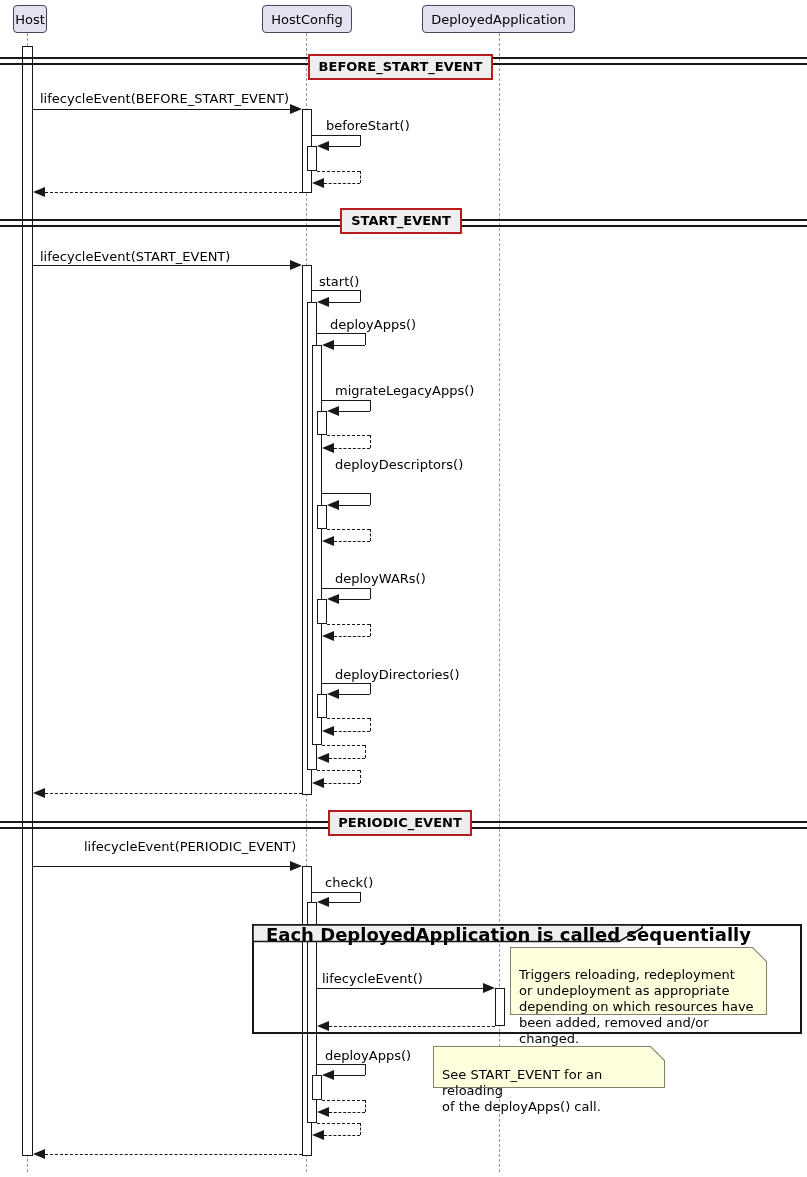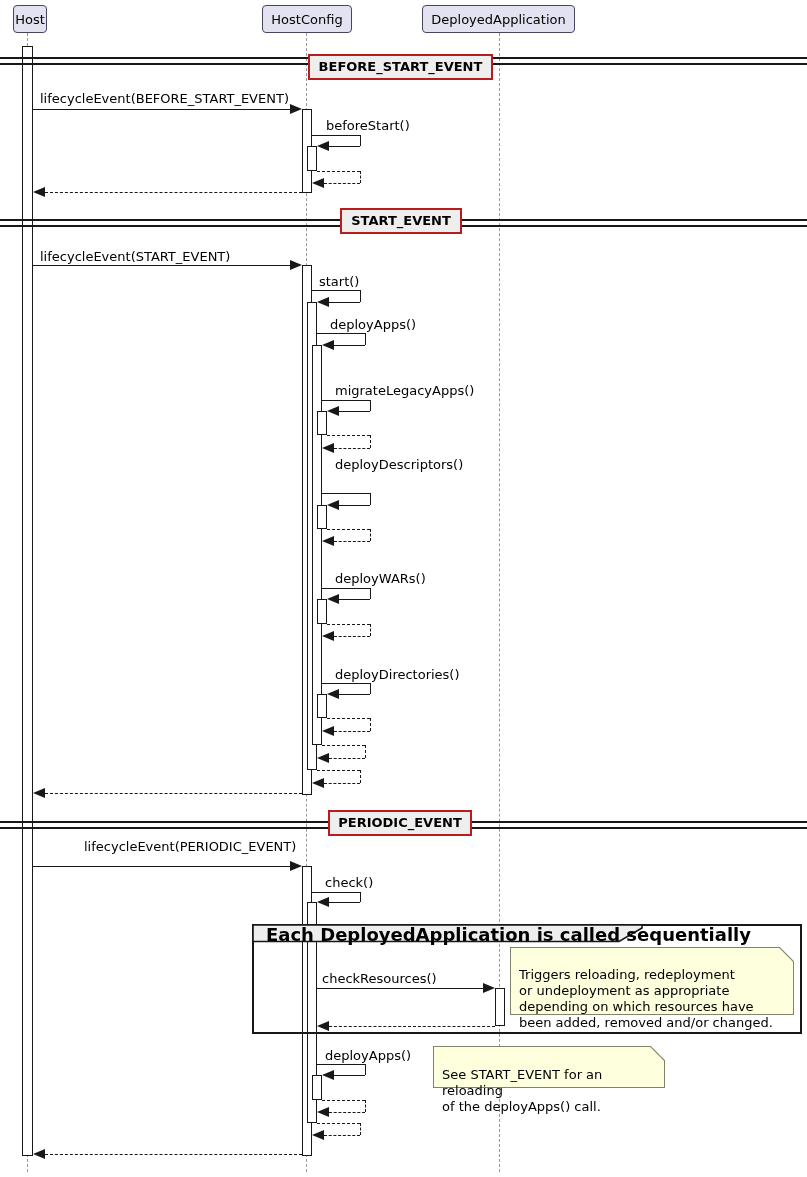--- a/index.html
+++ b/index.html
@@ -169,28 +169,28 @@
   <div class="hl" style="left:329px;top:902px;width:31px;"></div>
   <div class="ar l" style="left:317px;top:897px;"></div>
   <div class="bar" style="left:307px;top:902px;height:221px;"></div>
 
   <div class="gbox" style="left:252px;top:924px;width:550px;height:110px;"></div>
   <svg class="fold" width="392" height="19" style="left:auto;right:auto;position:absolute;top:924px;left:252px;z-index:5;">
     <path d="M1,1 H390 V4 L367,17.5 H1 Z" fill="#EEEEEE" stroke="#181818" stroke-width="1.6"></path>
   </svg>
   <div class="glabel" style="left:266px;top:926px;">Each DeployedApplication is called sequentially</div>
 
-  <div class="lbl" style="left:322px;top:972px;">checkResources()</div>
+  <div class="lbl" style="left:322px;top:972px;">lifecycleEvent()</div>
   <div class="hl" style="left:317px;top:988px;width:166px;"></div>
   <div class="ar r" style="left:483px;top:983px;"></div>
   <div class="bar" style="left:495px;top:988px;height:38px;"></div>
   <div class="hl d" style="left:329px;top:1026px;width:166px;"></div>
   <div class="ar l" style="left:317px;top:1021px;"></div>
 
-  <div class="note" style="left:510px;top:947px;width:284px;height:68px;">
+  <div class="note" style="left:510px;top:947px;width:257px;height:68px;">
     <span>Triggers reloading, redeployment
 or undeployment as appropriate
 depending on which resources have
 been added, removed and/or changed.</span>
     <svg class="fold" width="15" height="15">
       <path d="M0,0 L15,15 L15,0 Z" fill="#ffffff"></path>
       <path d="M0,0 L15,15" stroke="#83836B" stroke-width="1.2"></path>
     </svg>
   </div>
 

